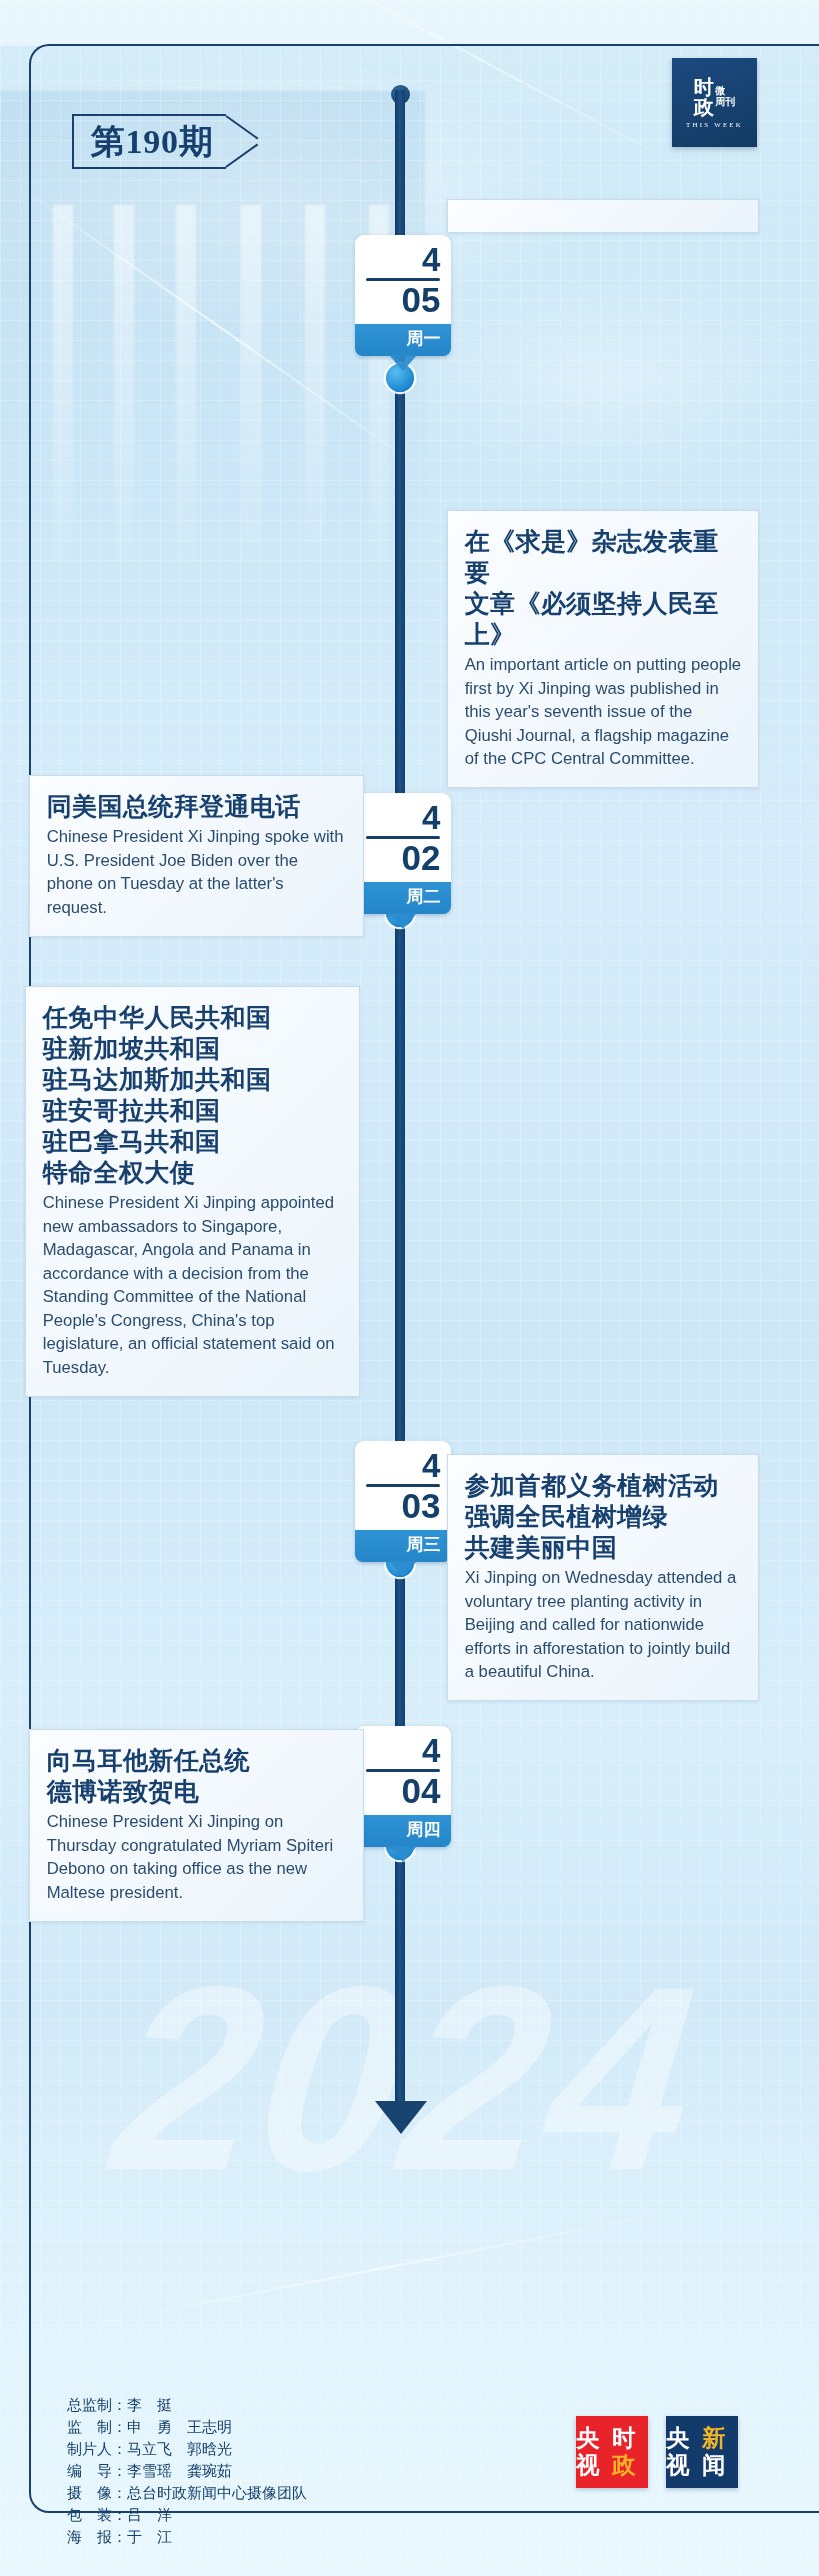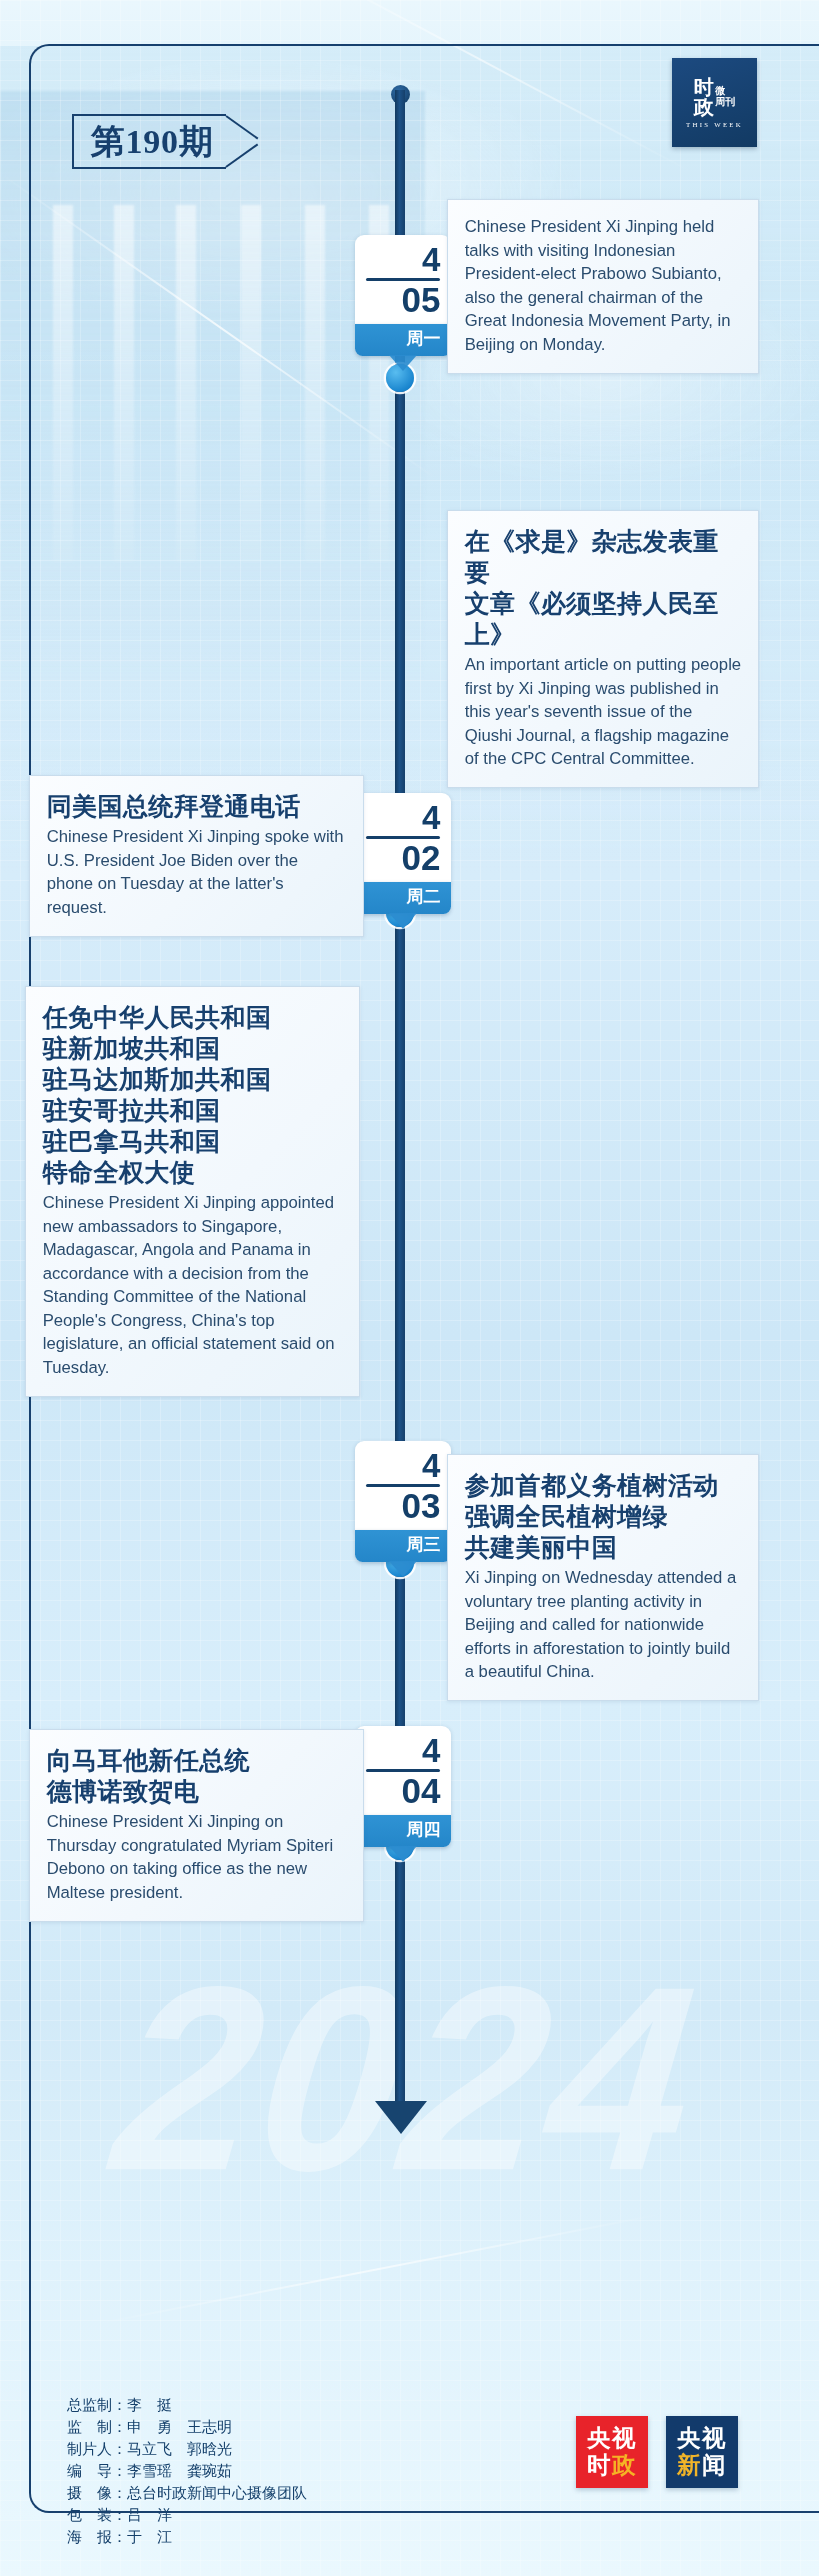--- a/index.html
+++ b/index.html
@@ -121,21 +121,21 @@
   .card-news p{margin:0;color:#2a4c6e;font-size:16.7px;line-height:23.5px;
       font-family:"Liberation Sans",sans-serif;}
 
   
   #credits{position:absolute;left:67px;top:2350px;color:#15406b;
       font-size:15px;line-height:22px;font-family:"Liberation Sans",sans-serif;
       white-space:pre;margin-top:44px;}
 
   
   #blogos{position:absolute;left:576px;top:2416px;display:flex;gap:18px;}
-  .blogo{position:relative;width:72px;height:72px;display:flex;flex-direction:column;
+  .blogo{position:relative;width:72px;height:72px;display:flex;
       align-items:center;justify-content:center;box-shadow:0 1.5px 4.6px rgba(20,60,100,.25);}
   .blogo .r1,.blogo .r2{font-family:"Liberation Serif",serif;font-weight:bold;
       font-size:23.5px;line-height:27px;letter-spacing:1.5px;}
   .blogo.red{background:#e8232a;}
   .blogo.red:before{content:"";position:absolute;left:-8.3px;top:7.6px;width:10.6px;height:64px;
       background:#f5b325;z-index:-1;}
   .blogo.red .r1{color:#fff;}
   .blogo.red .r2{color:#fff;}
   .blogo.red .r2 .acc{color:#f5b325;}
   .blogo.navy{background:#123a6b;}
@@ -236,21 +236,20 @@
     <div class="rule"></div>
     <div class="d">04</div>
   </div>
   <div class="wk">
     <span>周四</span>
     <div class="tip"></div>
   </div>
 </div>
 
 <div class="card-news" style="left:447px;top:199px;width:312px;">
-  <p>Chinese President Xi Jinping held talks with visiting Indonesian President-elect Prabowo Subianto, also the general chairman of the Great Indonesia Movement Party, in Beijing on Monday.</p>
 </div>
 
 <div class="card-news" style="left:447px;top:510px;width:312px;">
   <h2 style="white-space: pre-line;">在《求是》杂志发表重要
 文章《必须坚持人民至上》</h2>
   <p>An important article on putting people first by Xi Jinping was published in this year's seventh issue of the Qiushi Journal, a flagship magazine of the CPC Central Committee.</p>
 </div>
 
 <div class="card-news" style="left:29px;top:775px;width:335px;">
   <h2 style="white-space: pre-line;">同美国总统拜登通电话</h2>

